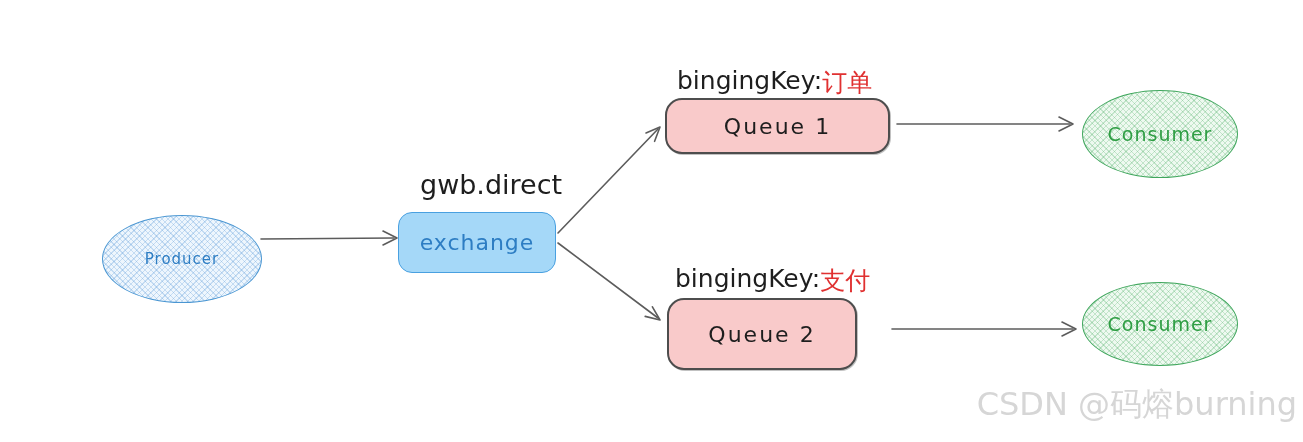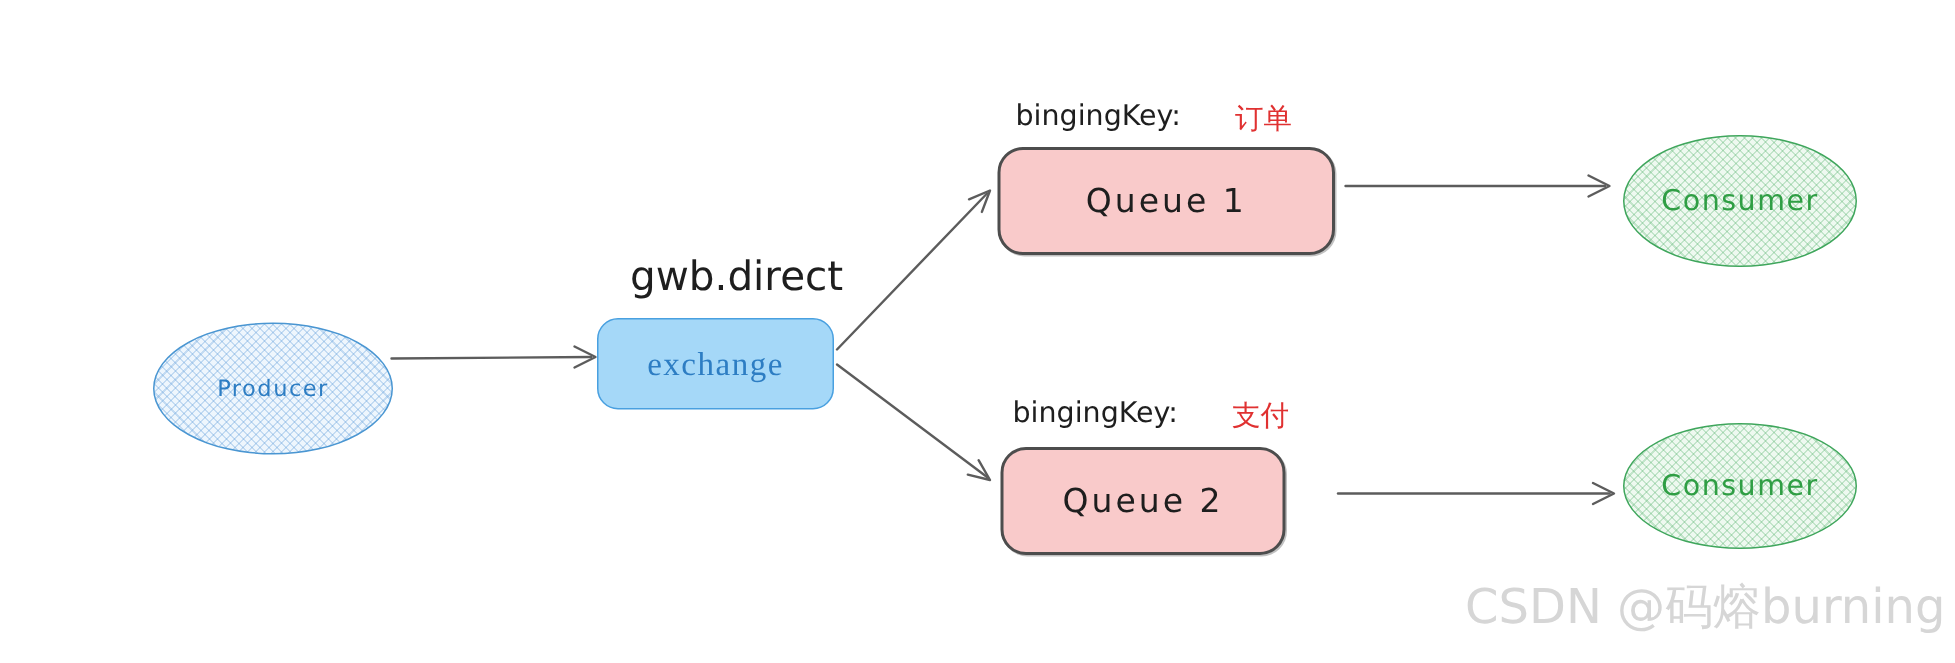--- a/index.html
+++ b/index.html
@@ -45,45 +45,43 @@
     letter-spacing: 1px;
   }
   .exchange-node {
     left: 398px; top: 212px; width: 158px; height: 61px;
     border: 1.8px solid var(--exchange_stroke, #49a0e0);
     border-radius: 14px;
     background: var(--exchange_fill, #a5d8f8);
     color: var(--blue_text, #2d7dc3);
     font-size: 22px;
     letter-spacing: 1px;
-    font-family: Liberation Serif, serif;
   }
   .exchange-name-label {
     position: absolute;
     left: 420px; top: 169px; width: 124px;
     color: var(--ink, #1e1e1e);
     font-size: 27px;
     text-align: center;
   }
   .queue-node {
     border: 2px solid var(--queue_stroke, #4d4d4d);
     border-radius: 17px;
     background: var(--pink_fill, #f9caca);
     color: var(--ink, #1e1e1e);
     font-size: 22px;
     letter-spacing: 2px;
     box-shadow: 1px 1px 0 rgba(77,77,77,0.35);
   }
-  .queue1-node { left: 665px; top: 98px;  width: 225px; height: 72px; }
+  .queue1-node { left: 665px; top: 98px;  width: 225px; height: 56px; }
   .queue2-node { left: 667px; top: 298px; width: 190px; height: 72px; }
   .binding-label {
     position: absolute;
     display: flex;
-    gap: 36px;
-    font-size: 19px;
+    font-size: 25px;
     color: var(--ink, #1e1e1e);
     white-space: nowrap;
   }
   .binding-label-1 { left: 677px; top: 66px; }
   .binding-label-2 { left: 675px; top: 264px; }
   .binding-value { color: var(--red, #e03131); }
   .consumer-node {
     border: 1.6px solid var(--green_stroke, #3fa65c);
     background:
       repeating-linear-gradient(45deg,  rgba(70,170,95,0.26) 0 1px, transparent 1px 4px),

